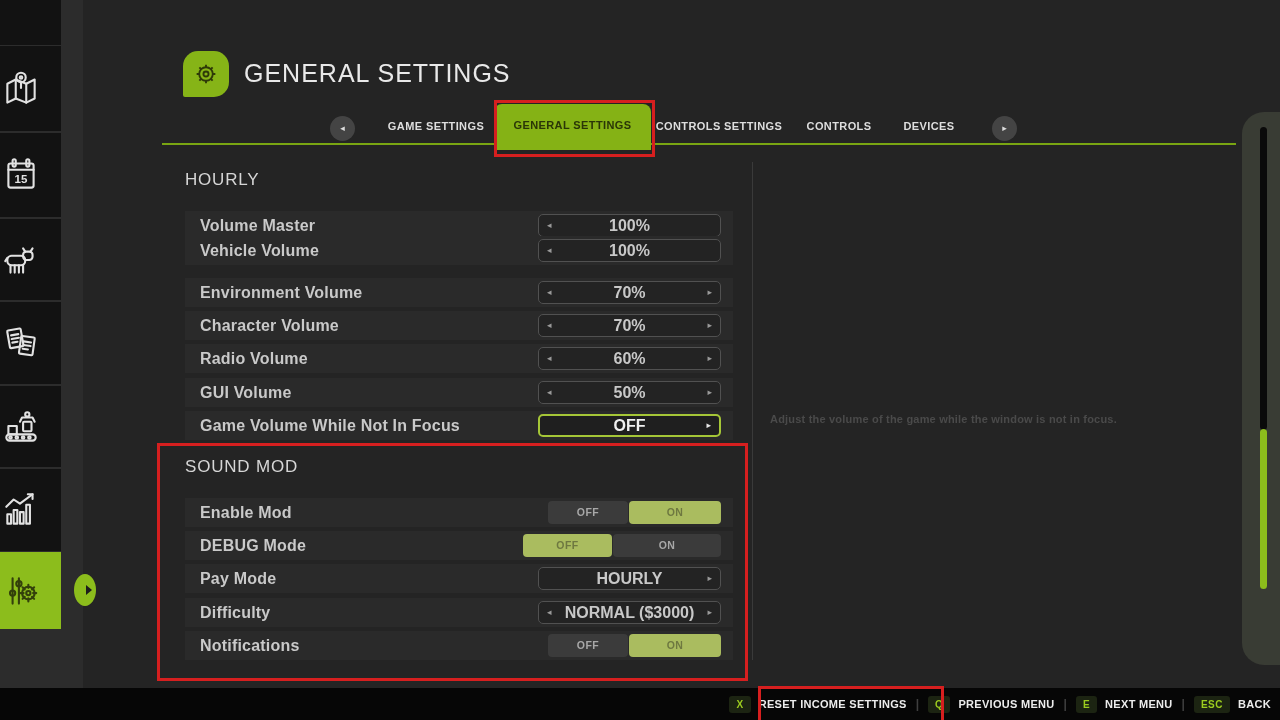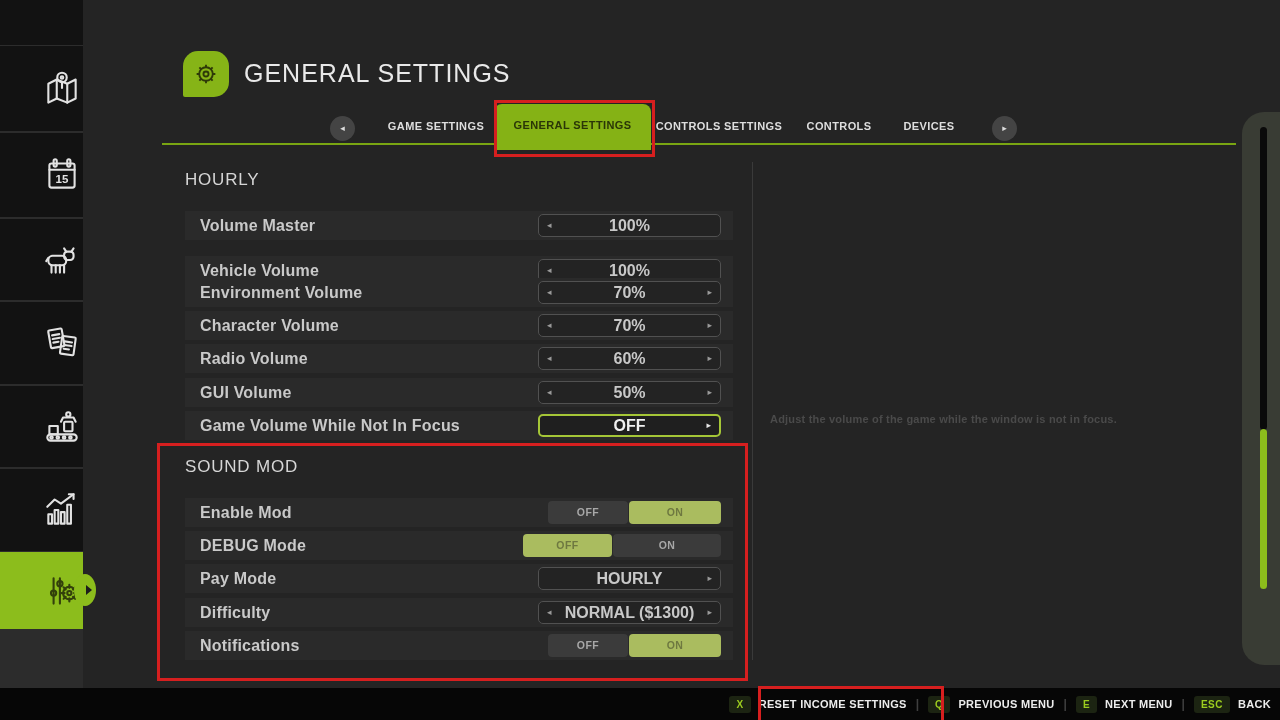--- a/index.html
+++ b/index.html
@@ -1,21 +1,21 @@
 <!DOCTYPE html>
 <html><head>
 <meta charset="utf-8">
 <style>
   * { margin:0; padding:0; box-sizing:border-box; }
   body { background:#000; font-family:"Liberation Sans", sans-serif; }
   .page { position:relative; width:1280px; height:720px; background:#242424; overflow:hidden; }
 
   
   .sidebar-strip { position:absolute; left:0; top:0; width:83px; height:688px; background:#2c2c2c; }
-  .scell { position:absolute; left:0; width:83px; background:#121212; display:flex; align-items:center; justify-content:flex-end; }
+  .scell { position:absolute; left:0; width:61px; background:#121212; display:flex; align-items:center; justify-content:flex-start; }
   .scell.active { background:#8cbd1c; }
   .scell svg { stroke:#e2e2e2; fill:none; stroke-width:2; stroke-linecap:round; stroke-linejoin:round; }
   .scell.active svg { stroke:#33400b; }
   .side-bump { position:absolute; left:74px; top:574px; width:22px; height:32px; background:#8cbd1c; border-radius:50%; }
   .side-bump-arrow { position:absolute; left:86px; top:585px; width:0; height:0;
     border-top:5px solid transparent; border-bottom:5px solid transparent; border-left:6px solid #1c1c1c; }
 
   
   .hicon { position:absolute; left:183px; top:51px; width:46px; height:46px; background:#86b417;
     border-radius:15px 15px 15px 2px; display:flex; align-items:center; justify-content:center; }
@@ -197,21 +197,21 @@
   <div class="sec-title" style="top:170px;">HOURLY</div>
 
   <div class="row" style="top:211px;">
     <span class="rlabel">Volume Master</span>
     <div class="selector">
       <span class="arrL">◂</span>
       <span class="val">100%</span>
     </div>
   </div>
 
-  <div class="row" style="top:236px;margin-top:20px;">
+  <div class="row" style="top:236px;">
     <span class="rlabel">Vehicle Volume</span>
     <div class="selector">
       <span class="arrL">◂</span>
       <span class="val">100%</span>
     </div>
   </div>
 
   <div class="row" style="top:278px;">
     <span class="rlabel">Environment Volume</span>
     <div class="selector">
@@ -279,21 +279,21 @@
     <div class="selector">
       <span class="val">HOURLY</span>
       <span class="arrR">▸</span>
     </div>
   </div>
 
   <div class="row" style="top:598px;">
     <span class="rlabel">Difficulty</span>
     <div class="selector">
       <span class="arrL">◂</span>
-      <span class="val">NORMAL ($1300)</span>
+      <span class="val">NORMAL ($3000)</span>
       <span class="arrR">▸</span>
     </div>
   </div>
 
   <div class="row" style="top:631px;">
     <span class="rlabel">Notifications</span>
     <div class="toggle">
       <div class="tbtn w-off-a">OFF</div>
       <div class="tbtn w-on-a selgreen">ON</div>
     </div>

